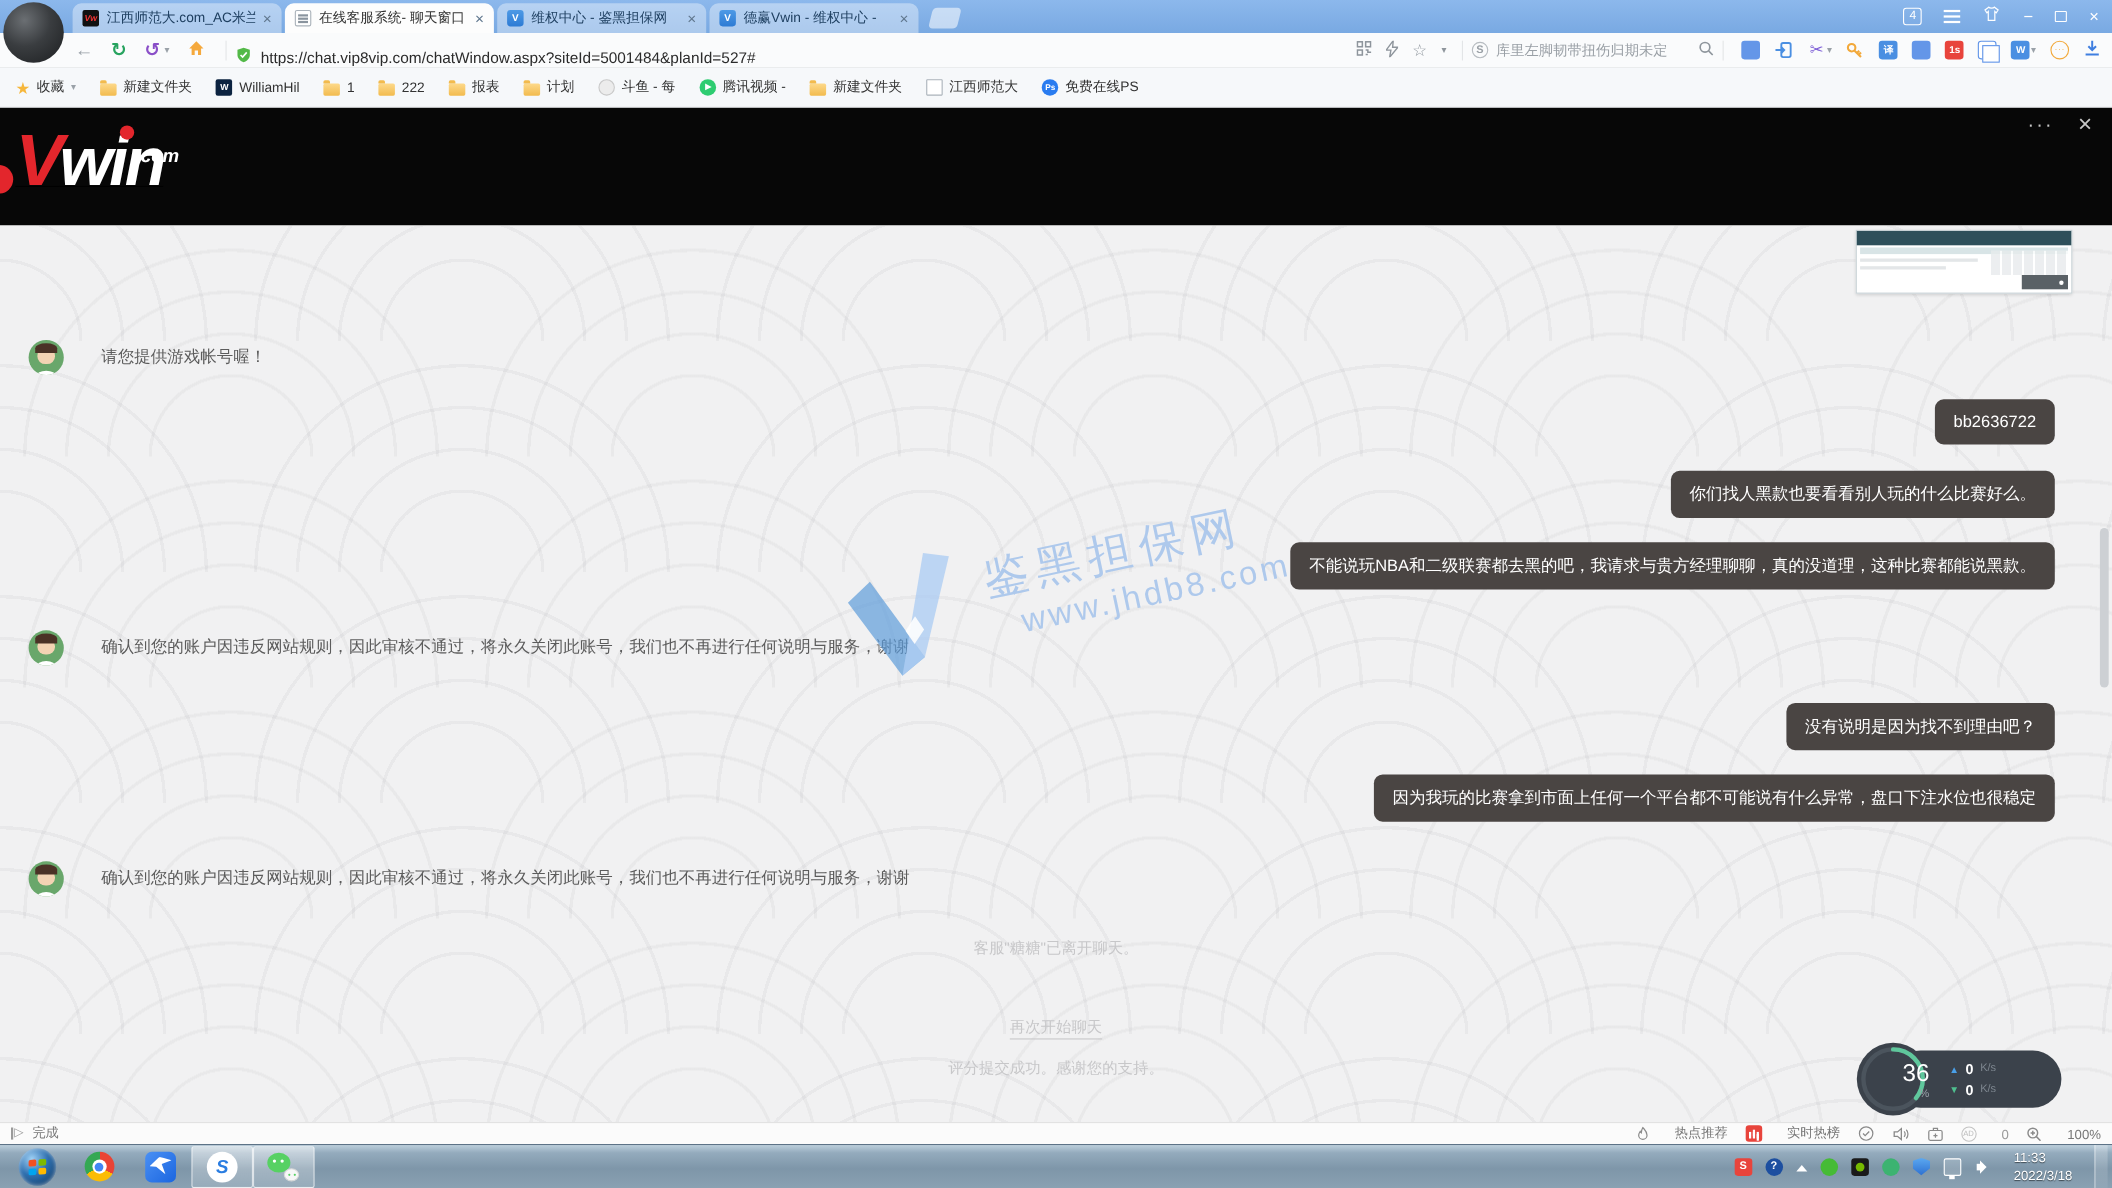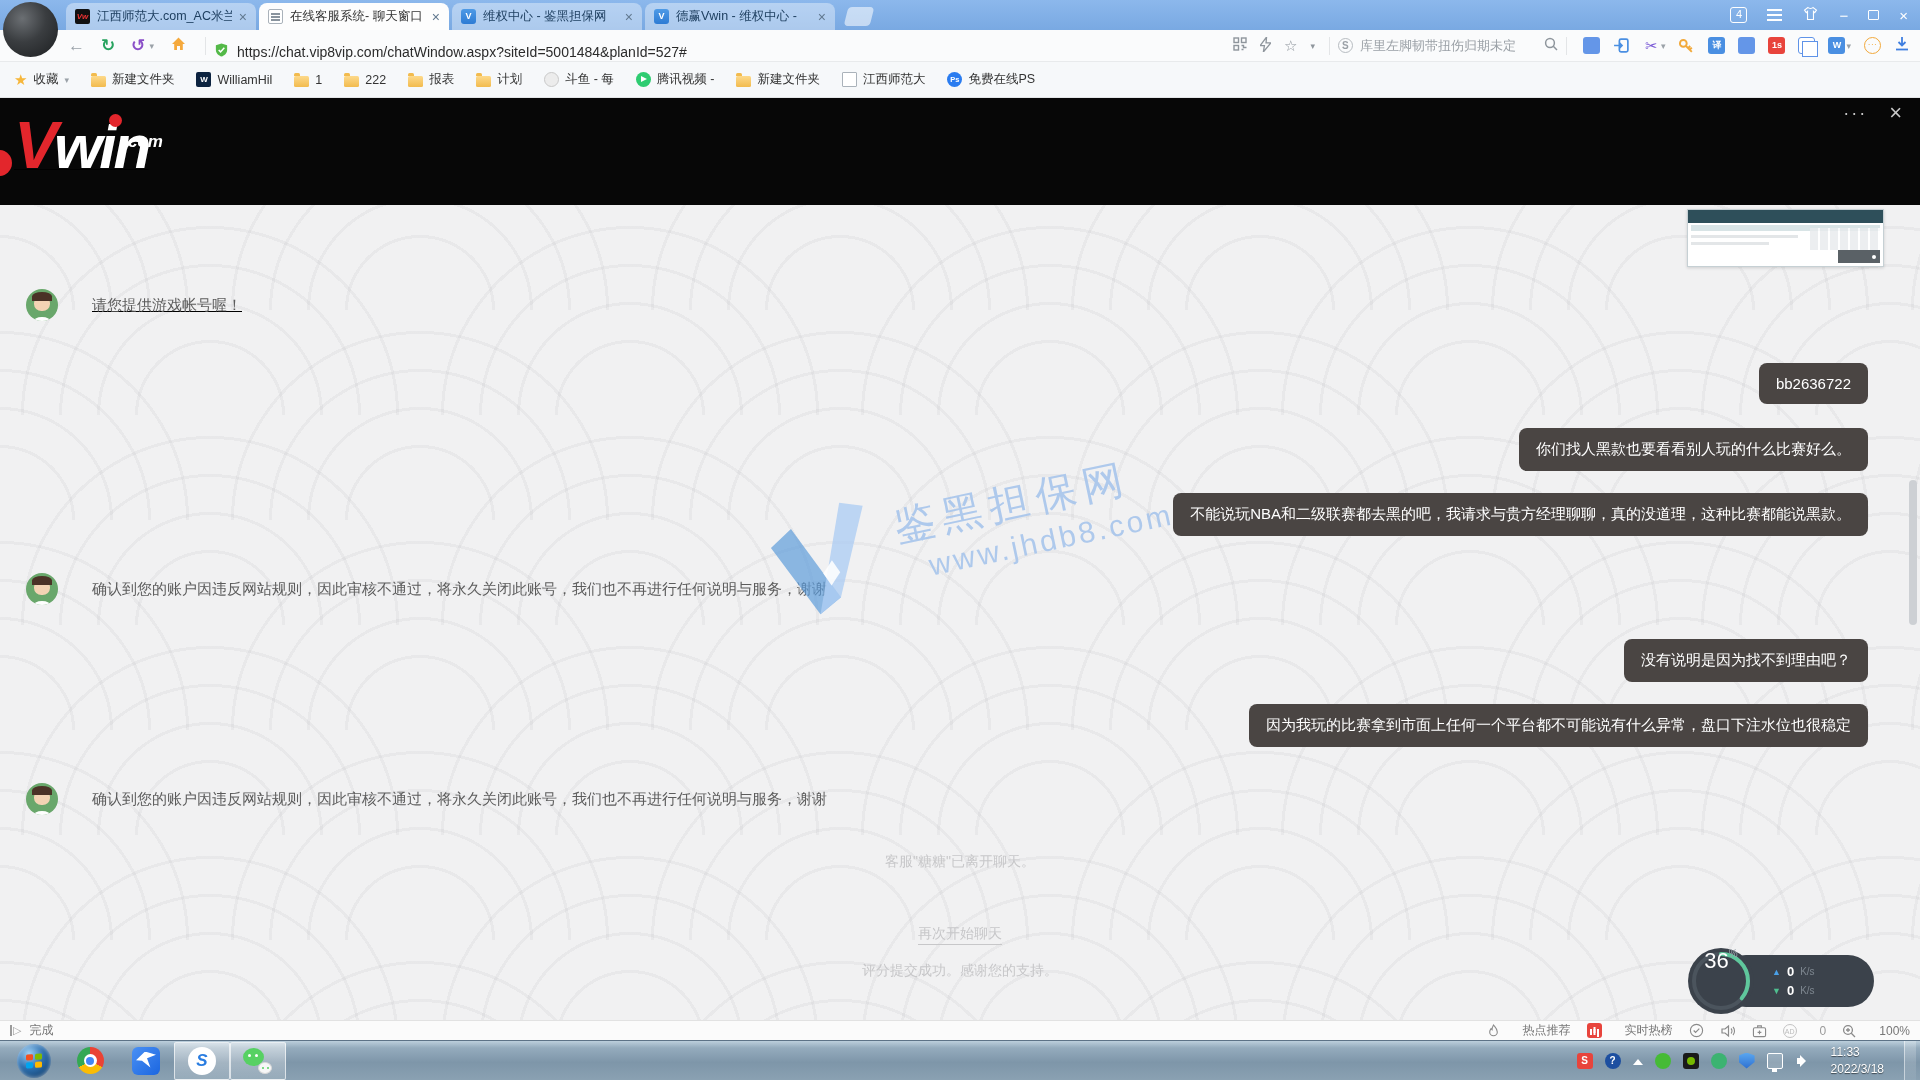--- a/index.html
+++ b/index.html
@@ -113,21 +113,21 @@
   .chat-scrollthumb { position:absolute; right:3px; top:275px; width:8px; height:145px; background:#cdd0d4; border-radius:4px; }
 
   .speed { position:absolute; right:46px; bottom:6px; width:186px; height:66px; }
   .speed-pill { position:absolute; left:32px; top:7px; right:0; height:52px; background:#3b424b; border-radius:26px;
     display:flex; flex-direction:column; justify-content:center; gap:4px; padding-left:52px; }
   .speed-row { display:flex; align-items:center; gap:6px; font-size:12px; }
   .arrow-up { color:#4aa0e8; font-size:9px; } .arrow-dn { color:#4fbf8f; font-size:9px; }
   .rate-val { color:#fff; font-weight:bold; font-size:13px; }
   .rate-unit { color:#7e8790; font-size:10px; }
   .speed-circle { position:absolute; left:0; top:0; width:66px; height:66px; border-radius:50%; background:#3b424b;
-    display:flex; align-items:flex-start; justify-content:center; }
+    display:flex; align-items:flex-end; justify-content:center;flex-direction:column; }
   .speed-ring { position:absolute; inset:0; }
   .speed-pct { color:#fff; font-size:22px; position:relative; z-index:2; }
   .speed-pct-sign { color:#9aa2aa; font-size:10px; }
 
   
   .statusbar { height:20px; background:#fbfbfb; border-top:1px solid #e2e2e2; display:flex; align-items:center; padding:0 10px; font-size:12px; color:#777; }
   .sb-left { display:flex; align-items:center; gap:8px; }
   .sb-play { color:#9a9a9a; font-size:11px; border-left:2px solid #9a9a9a; padding-left:1px; line-height:1; }
   .sb-right { margin-left:auto; display:flex; align-items:center; gap:7px; }
   .sb-item { display:flex; align-items:center; gap:23px; margin-left:9px; }
@@ -379,21 +379,21 @@
 
     <div class="thumb">
       <div class="thumb-head"></div>
       <div class="thumb-sub"></div>
       <div class="thumb-line"></div>
       <div class="thumb-line" style="width:40%"></div>
       <div class="thumb-grid"></div>
       <div class="thumb-btn"></div>
     </div>
 
-    <div class="agent-row" style="top:84px;text-decoration:underline;">
+    <div class="agent-row" style="top:104px;">
       <span class="agent-avatar">
           <span class="agent-body"></span>
         </span>
       <span class="agent-text">请您提供游戏帐号喔！</span>
     </div>
 
     <div class="user-bubble" style="top:158px;">bb2636722</div>
     <div class="user-bubble" style="top:223px;">你们找人黑款也要看看别人玩的什么比赛好么。</div>
     <div class="user-bubble" style="top:288px;">不能说玩NBA和二级联赛都去黑的吧，我请求与贵方经理聊聊，真的没道理，这种比赛都能说黑款。</div>
 

